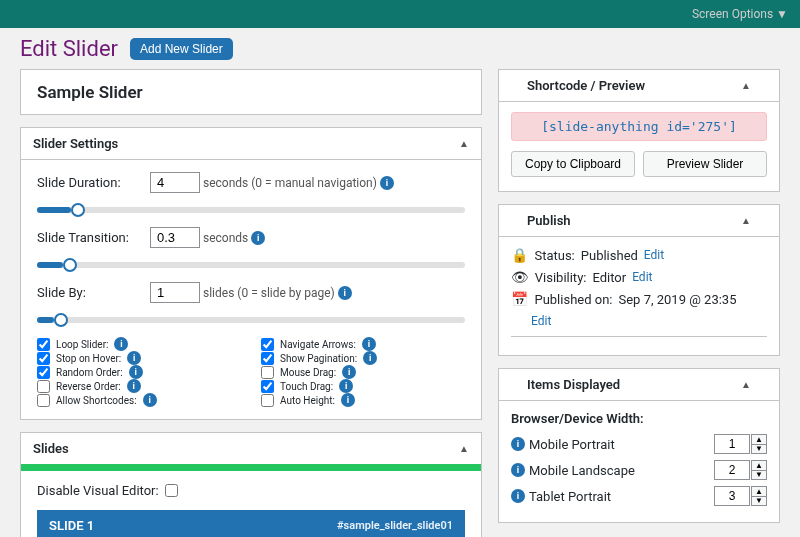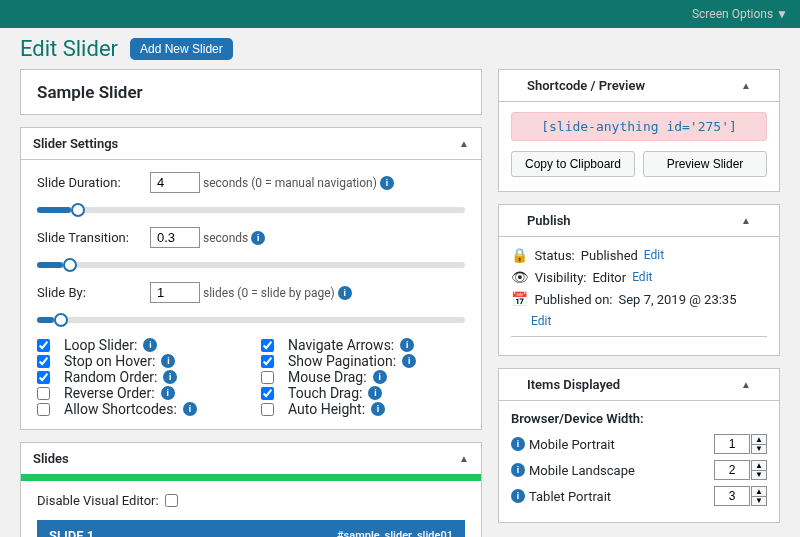--- a/index.html
+++ b/index.html
@@ -2,21 +2,21 @@
 <html><head>
   <meta charset="utf-8">
   <style>
     * { box-sizing: border-box; margin: 0; padding: 0; }
     body { font-family: -apple-system, BlinkMacSystemFont, "Segoe UI", Roboto, sans-serif; font-size: 13px; background: #f1f1f1; color: #23282d; }
     
     .top-bar { background: #0f766e; color: #fff; padding: 4px 12px; display: flex; justify-content: flex-end; align-items: center; height: 28px; }
     .top-bar span { font-size: 12px; color: #ccc; }
     
     .page-header { background: #f1f1f1; padding: 8px 20px; display: flex; align-items: center; gap: 12px; }
-    .page-title { font-size: 22px; font-weight: 400; color: #0f766e; }
+    .page-title { font-size: 22px; font-weight: 400; color: #701a75; }
     .add-new-btn { background: #2271b1; color: #fff; border: none; padding: 4px 10px; font-size: 12px; cursor: pointer; border-radius: 5px; text-decoration: none; display: inline-block; }
     
     .main-container { display: flex; gap: 0; padding: 0 20px 20px; }
     
     .content-area { flex: 1; min-width: 0; }
     
     .slider-name-box { background: #fff; border: 1px solid #c3c4c7; padding: 12px 16px; margin-bottom: 12px; font-size: 17px; font-weight: 600; }
     
     .metabox { background: #fff; border: 1px solid #c3c4c7; margin-bottom: 12px; }
     .metabox-header { display: flex; justify-content: space-between; align-items: center; padding: 8px 12px; border-bottom: 1px solid #c3c4c7; cursor: pointer; }
@@ -30,21 +30,21 @@
     .field-desc { color: #555; font-size: 12px; }
     .info-icon { display: inline-flex; align-items: center; justify-content: center; width: 14px; height: 14px; background: #2271b1; color: #fff; border-radius: 50%; font-size: 9px; font-weight: bold; cursor: pointer; }
     
     .range-container { margin-bottom: 14px; }
     .range-track { height: 6px; background: #e0e0e0; border-radius: 3px; position: relative; margin-top: 2px; }
     .range-fill { height: 100%; background: #2271b1; border-radius: 3px; }
     .range-thumb { position: absolute; top: 50%; transform: translateY(-50%); width: 14px; height: 14px; background: #fff; border: 2px solid #2271b1; border-radius: 50%; }
     
     .checkbox-grid { display: grid; grid-template-columns: 1fr 1fr; gap: 6px 20px; margin-top: 8px; }
     .checkbox-row { display: flex; align-items: center; gap: 6px; }
-    .checkbox-row label { font-size: 14px; margin-left: 8px; }
+    .checkbox-row label { font-size: 10px; }
     input[type="checkbox"] { cursor: pointer; }
     
     .slides-section { background: #fff; border: 1px solid #c3c4c7; margin-bottom: 12px; }
     .slides-header { display: flex; justify-content: space-between; align-items: center; padding: 8px 12px; border-bottom: 7px solid #22c55e; }
     .slides-header h3 { font-size: 13px; font-weight: 600; }
     .slides-body { padding: 12px 16px; }
     
     .disable-editor-row { display: flex; align-items: center; gap: 6px; margin-bottom: 12px; font-size: 13px; }
     
     .slide-item { }

